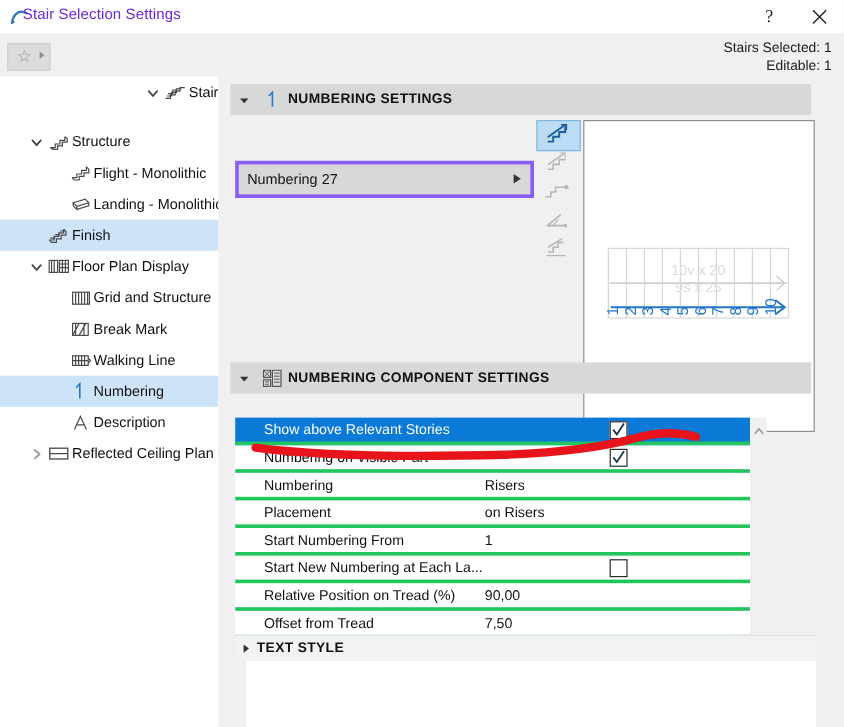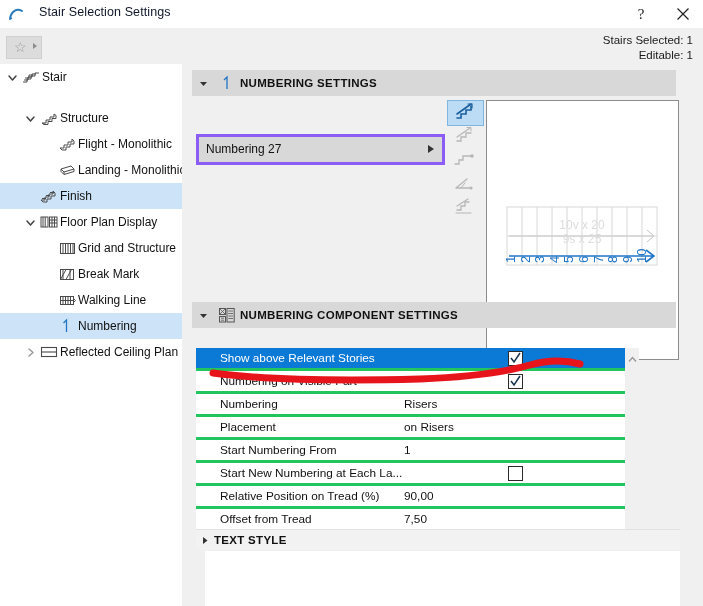--- a/index.html
+++ b/index.html
@@ -7,21 +7,21 @@
     width:703px;height:606px;overflow:hidden;
     font-family:"Liberation Sans",sans-serif;
     font-size:12px;color:#1a1a1a;background:#f0f0f0;
     -webkit-font-smoothing:antialiased;
   }
   .win{position:relative;width:703px;height:606px;background:#f0f0f0;}
 
   
   .titlebar{position:absolute;left:0;top:0;width:703px;height:28px;background:#ffffff;}
   .app-icon{position:absolute;left:8px;top:6px;width:16px;height:16px;}
-  .title-text{position:absolute;left:39px;top:5px;font-size:12.5px;color:#0f172a;letter-spacing:.1px;}
+  .title-text{position:absolute;left:19px;top:5px;font-size:12.5px;color:#6d28d9;letter-spacing:.1px;}
   .tb-btn{position:absolute;top:0;width:40px;height:28px;cursor:default;}
   .tb-help{right:42px;}
   .tb-close{right:0px;}
   .tb-btn svg{position:absolute;left:50%;top:50%;transform:translate(-50%,-50%);}
   .help-glyph{position:absolute;left:0;top:0;width:40px;height:28px;line-height:28px;text-align:center;font-size:15px;color:#222;font-family:"Liberation Serif",serif;}
 
   
   .subbar{position:absolute;left:0;top:28px;width:703px;height:36px;background:#f0f0f0;}
   .fav-btn{position:absolute;left:6px;top:36px;width:34px;height:21px;background:#dcdcdc;border:1px solid #cfcfcf;}
   .fav-star{position:absolute;left:7px;top:2px;font-size:14px;line-height:16px;color:#9a9a9a;}
@@ -105,21 +105,21 @@
     <span class="fav-star">☆</span>
     <span class="fav-arrow"></span>
   </div>
   <div class="sel-info">
     <div>Stairs Selected: 1</div>
     <div>Editable: 1</div>
   </div>
 
   <div class="tree-gap"></div>
   <div class="tree" id="tree">
-      <div class="tree-row" style="padding-left: 4px;">
+      <div class="tree-row" style="padding-left: 4px; justify-content: flex-end;">
         <span class="tw">
           <svg width="11" height="11" viewBox="0 0 11 11">
             <path d="M2 4 L5.5 8 L9 4" stroke="#444" stroke-width="1.5" fill="none" stroke-linecap="round" stroke-linejoin="round"></path>
           </svg>
         </span>
         <span class="tico">
           <svg width="18" height="14" viewBox="0 0 18 14">
             <g stroke="#4a4a4a" stroke-width="1" fill="none">
               <path d="M1 12 L5 12 L5 9 L9 9 L9 6 L13 6 L13 3 L17 3"></path>
               <path d="M2 10 L6 10 L6 7 L10 7 L10 4 L14 4"></path>
@@ -240,20 +240,29 @@
         <span class="tlabel">Walking Line</span>
       </div>
       <div class="tree-row sel" style="padding-left: 40px;">
         <span class="tw"></span>
         <span class="tico">
           <svg width="14" height="16" viewBox="0 0 14 16">
             <path d="M3.5 5 L6.5 2 L6.5 14" stroke="#2176c7" stroke-width="1.3" fill="none"></path>
           </svg>
         </span>
         <span class="tlabel">Numbering</span>
+      </div>
+      <div class="tree-row" style="padding-left: 40px;">
+        <span class="tw"></span>
+        <span class="tico">
+          <svg width="14" height="15" viewBox="0 0 14 15">
+            <path d="M2 13 L7 2 L12 13 M4.2 9 L9.8 9" stroke="#4a4a4a" stroke-width="1" fill="none"></path>
+          </svg>
+        </span>
+        <span class="tlabel">Description</span>
       </div>
       <div class="tree-row" style="padding-left: 22px;">
         <span class="tw">
           <svg width="11" height="11" viewBox="0 0 11 11">
             <path d="M4 2 L8 5.5 L4 9" stroke="#9a9a9a" stroke-width="1.5" fill="none" stroke-linecap="round" stroke-linejoin="round"></path>
           </svg>
         </span>
         <span class="tico">
           <svg width="18" height="12" viewBox="0 0 18 12">
             <g stroke="#4a4a4a" stroke-width="1.1" fill="none">

